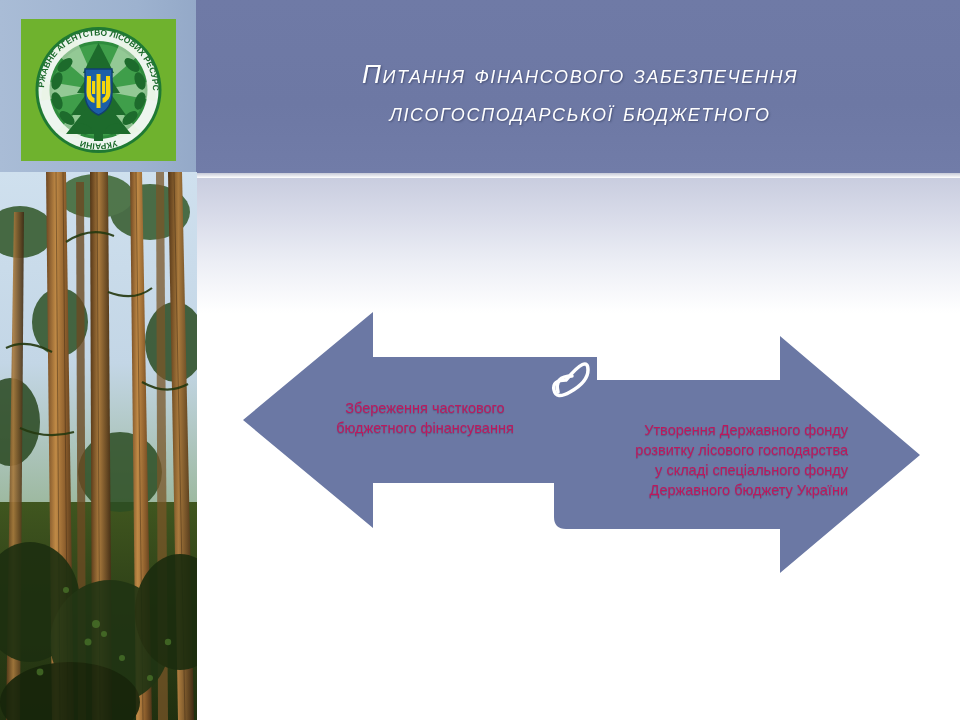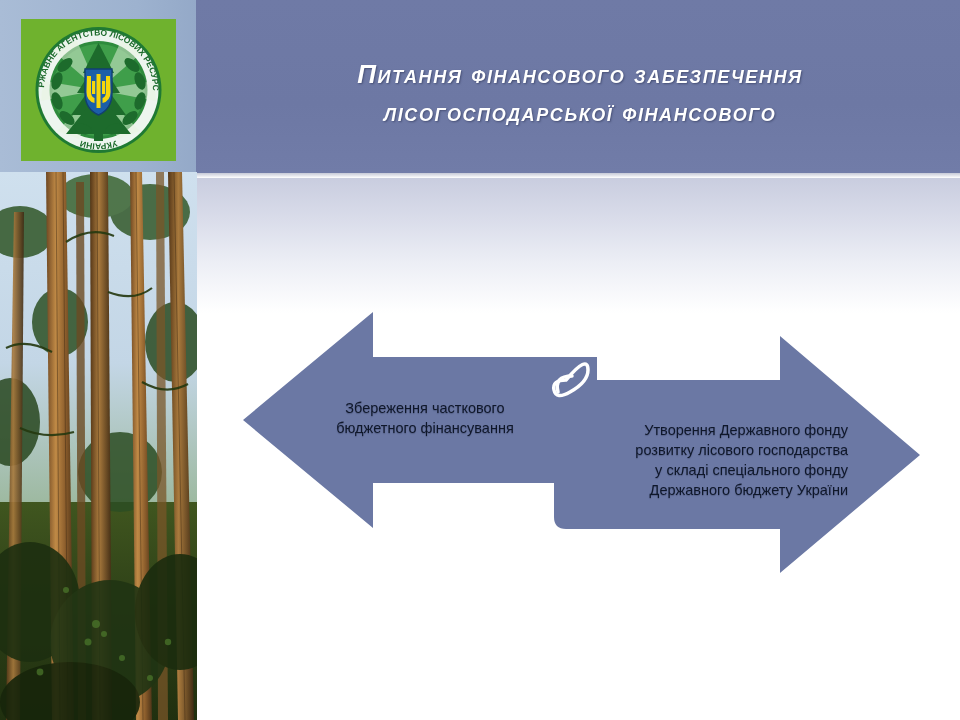--- a/index.html
+++ b/index.html
@@ -78,41 +78,41 @@
 
   
   .title {
     position: absolute;
     left: 220px;
     top: 55px;
     width: 720px;
     text-align: center;
     color: #ffffff;
     font-family: "Liberation Sans", sans-serif;
-    font-weight: bold;
+    font-weight: normal;
     font-style: italic;
     font-size: 26px;
     line-height: 38px;
     letter-spacing: 1.6px;
     font-variant: small-caps;
     text-shadow: 1px 1px 2px rgba(40,48,80,0.55);
   }
 
   
   .diagram {
     position: absolute;
     left: 0;
     top: 0;
     width: 960px;
     height: 720px;
     pointer-events: none;
   }
   .arrow-label {
     position: absolute;
-    color: #0f172a;
+    color: #be185d;
     text-align: center;
     font-family: "Liberation Sans", sans-serif;
     font-size: 14.5px;
     line-height: 20px;
     text-shadow: 0 1px 1px rgba(40,48,80,0.35);
     white-space: pre-line;
   }
   #label-left {
     left: 300px;
     top: 398px;
@@ -282,21 +282,21 @@
         <circle cx="40" cy="500" r="3.4"></circle>
           <circle cx="150" cy="506" r="3"></circle>
         <circle cx="66" cy="418" r="3"></circle>
           <circle cx="168" cy="470" r="3.2"></circle>
       </g>
     </svg>
   </div>
 
   <div class="title">
     <div>Питання фінансового забезпечення</div>
-    <div>лісогосподарської фінансового</div>
+    <div>лісогосподарської бюджетного</div>
   </div>
 
   <svg class="diagram" viewBox="0 0 960 720">
 
     <polygon points="243,420 373,312 373,357 597,357 597,483 373,483 373,528" fill="#6b78a4"></polygon>
 
     <g>
       <path d="M566,380 L780,380 L780,336 L920,455 L780,573 L780,529 L566,529
                q-12,0 -12,-12 L554,392 q0,-12 12,-12 Z" fill="#6b78a4"></path>
 

